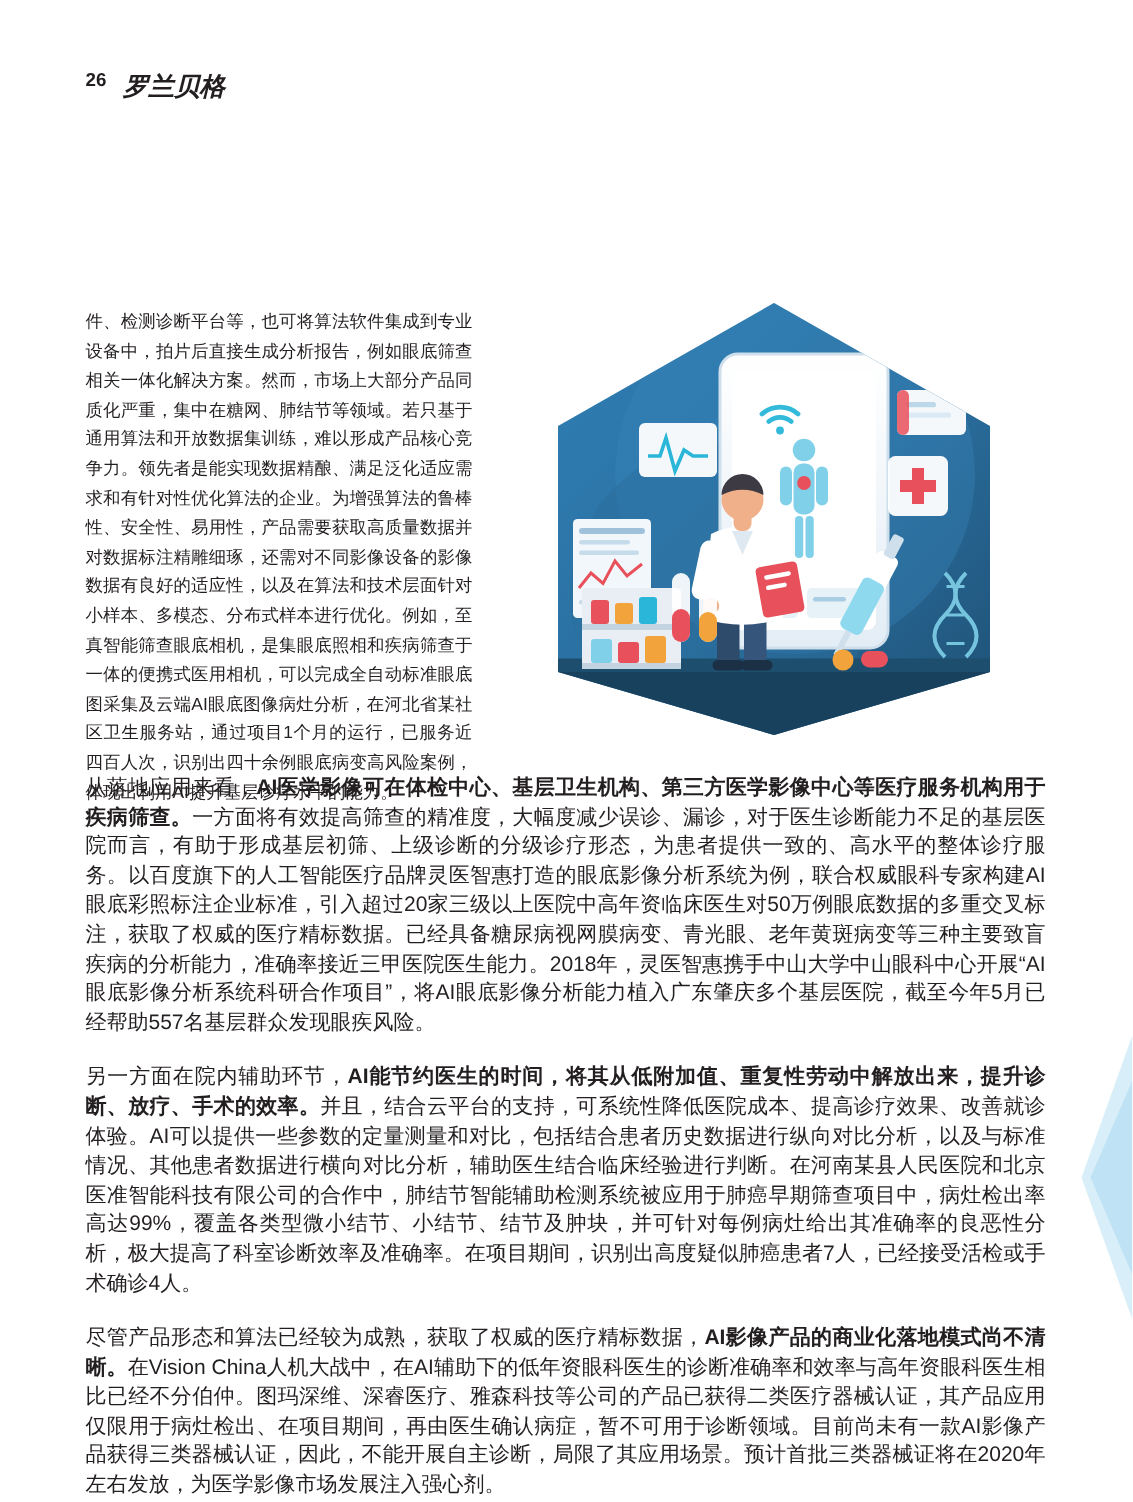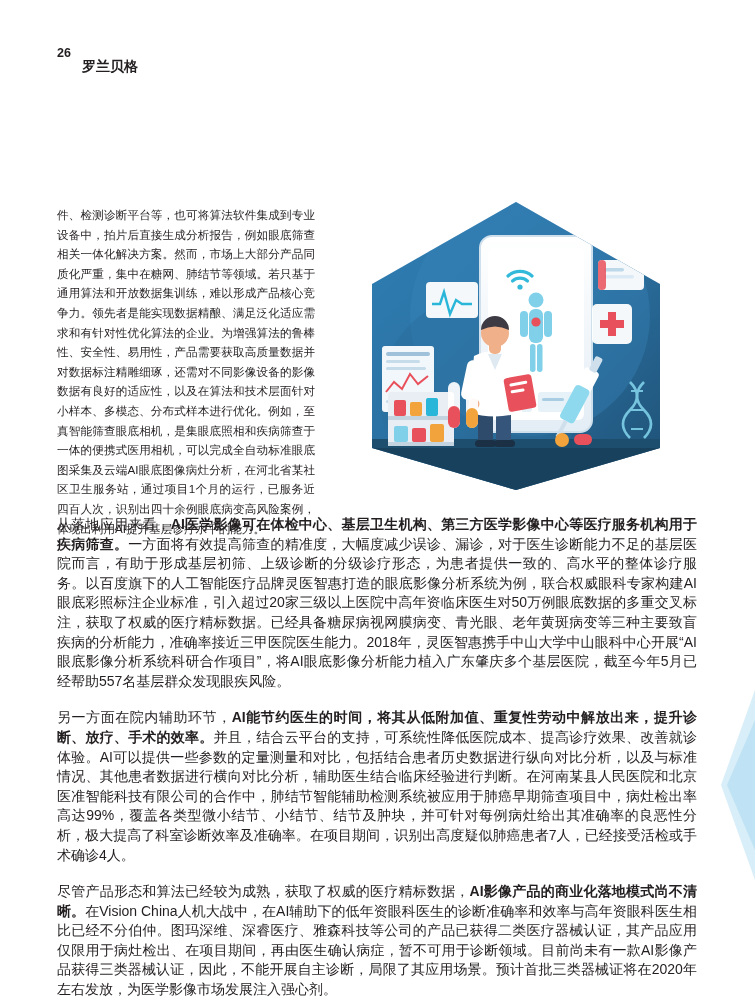--- a/index.html
+++ b/index.html
@@ -30,24 +30,25 @@
     left: 57px;
     top: 0;
     font-size: 12.5px;
     font-weight: bold;
     color: #231f20;
     letter-spacing: 0;
   }
   .brand {
     position: absolute;
     left: 82px;
-    top: 12px;
-    font-size: 14px;
+    top: 0;
+    font-size: 17px;
     font-weight: bold;
     color: #231f20;
+    font-style: italic;
   }
   .header-subtitle {
     position: absolute;
     left: 143px;
     top: 1px;
     font-size: 11.5px;
     font-weight: normal;
     color: #231f20;
   }
 

